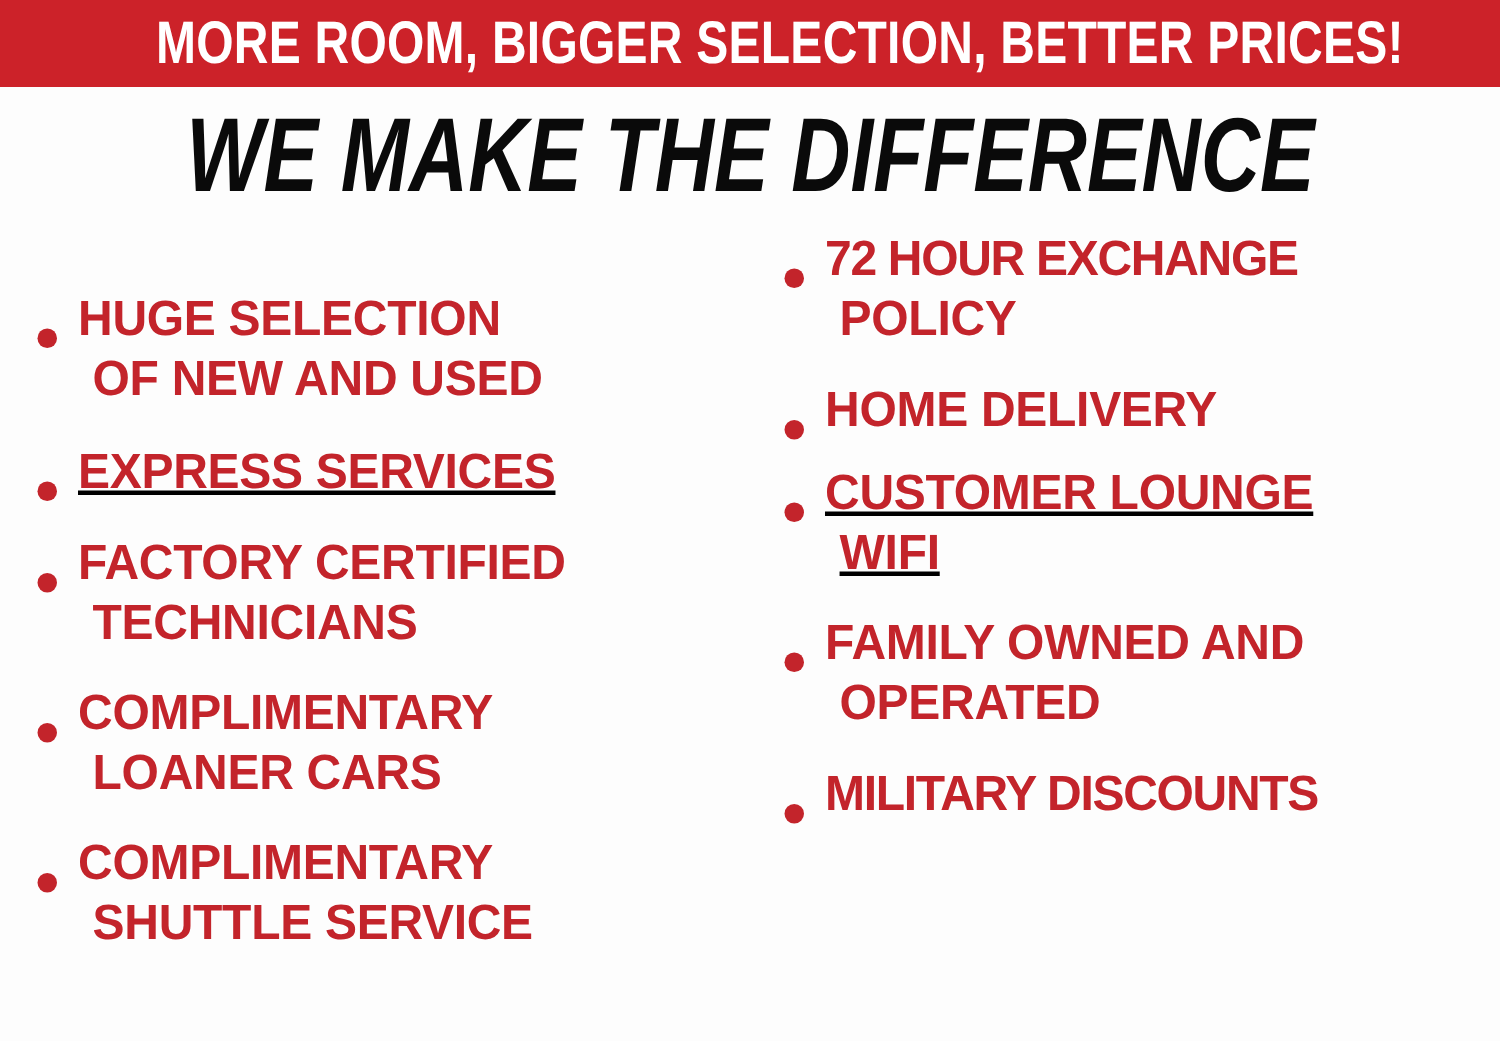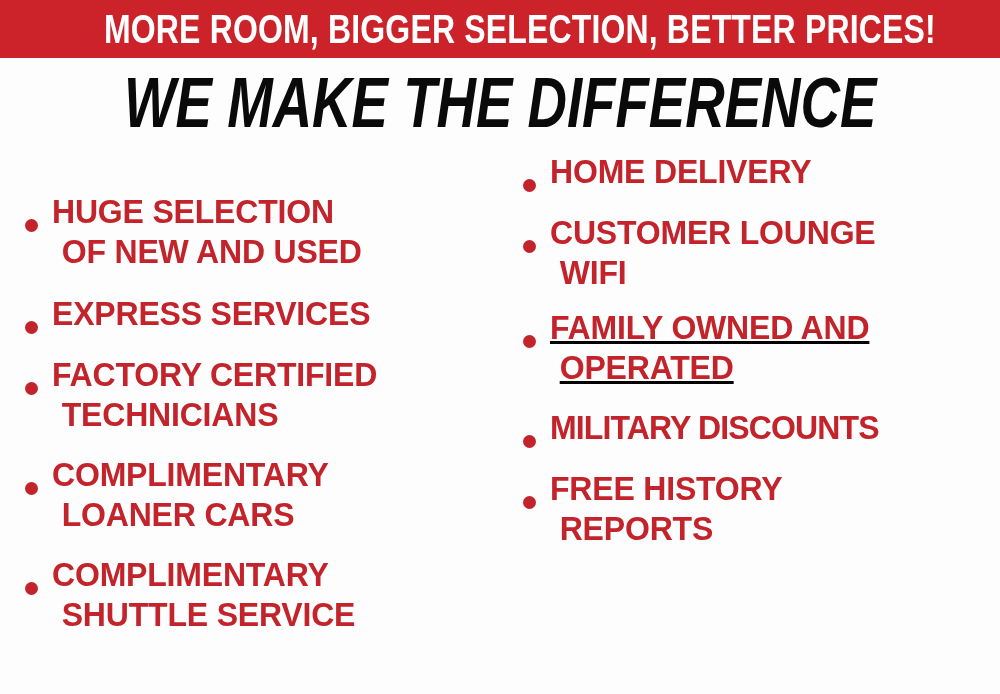--- a/index.html
+++ b/index.html
@@ -121,21 +121,21 @@
   }
   .bullet-line.cont {
     padding-left: 10px;
   }
   .bullet-line.tight {
     letter-spacing: -0.9px;
   }
 
   
   .column.left  .bullet-item:nth-child(1) { margin-bottom: 22px; }
-  .column.left  .bullet-item:nth-child(2) { margin-bottom: 21px; }
+  .column.left  .bullet-item:nth-child(2) { margin-bottom: 21px; text-decoration: underline; }
   .column.left  .bullet-item:nth-child(3) { margin-bottom: 20px; }
   .column.left  .bullet-item:nth-child(4) { margin-bottom: 20px; }
 
   .column.right .bullet-item:nth-child(1) { margin-bottom: 21px; }
   .column.right .bullet-item:nth-child(2) { margin-bottom: 15px; }
   .column.right .bullet-item:nth-child(3) { margin-bottom: 20px; text-decoration: underline; }
   .column.right .bullet-item:nth-child(4) { margin-bottom: 21px; }
   .column.right .bullet-item:nth-child(5) { margin-bottom: 20px; }
 </style>
 </head>
@@ -191,20 +191,27 @@
         <span class="bullet-lines">
           <span class="bullet-line">COMPLIMENTARY</span>
           <span class="bullet-line cont">SHUTTLE SERVICE</span>
         </span>
       </div>
 
     </div>
 
     <div class="column right">
 
+      <div class="bullet-item">
+        <span class="bullet-dot"></span>
+        <span class="bullet-lines">
+          <span class="bullet-line tight">72 HOUR EXCHANGE</span>
+          <span class="bullet-line cont">POLICY</span>
+        </span>
+      </div>
 
       <div class="bullet-item">
         <span class="bullet-dot"></span>
         <span class="bullet-lines">
           <span class="bullet-line">HOME DELIVERY</span>
         </span>
       </div>
 
       <div class="bullet-item">
         <span class="bullet-dot"></span>
@@ -222,24 +229,17 @@
         </span>
       </div>
 
       <div class="bullet-item">
         <span class="bullet-dot"></span>
         <span class="bullet-lines">
           <span class="bullet-line tight">MILITARY DISCOUNTS</span>
         </span>
       </div>
 
-      <div class="bullet-item">
-        <span class="bullet-dot"></span>
-        <span class="bullet-lines">
-          <span class="bullet-line">FREE HISTORY</span>
-          <span class="bullet-line cont">REPORTS</span>
-        </span>
-      </div>
 
     </div>
 
   </div>
 </div>
 
 </body></html>

